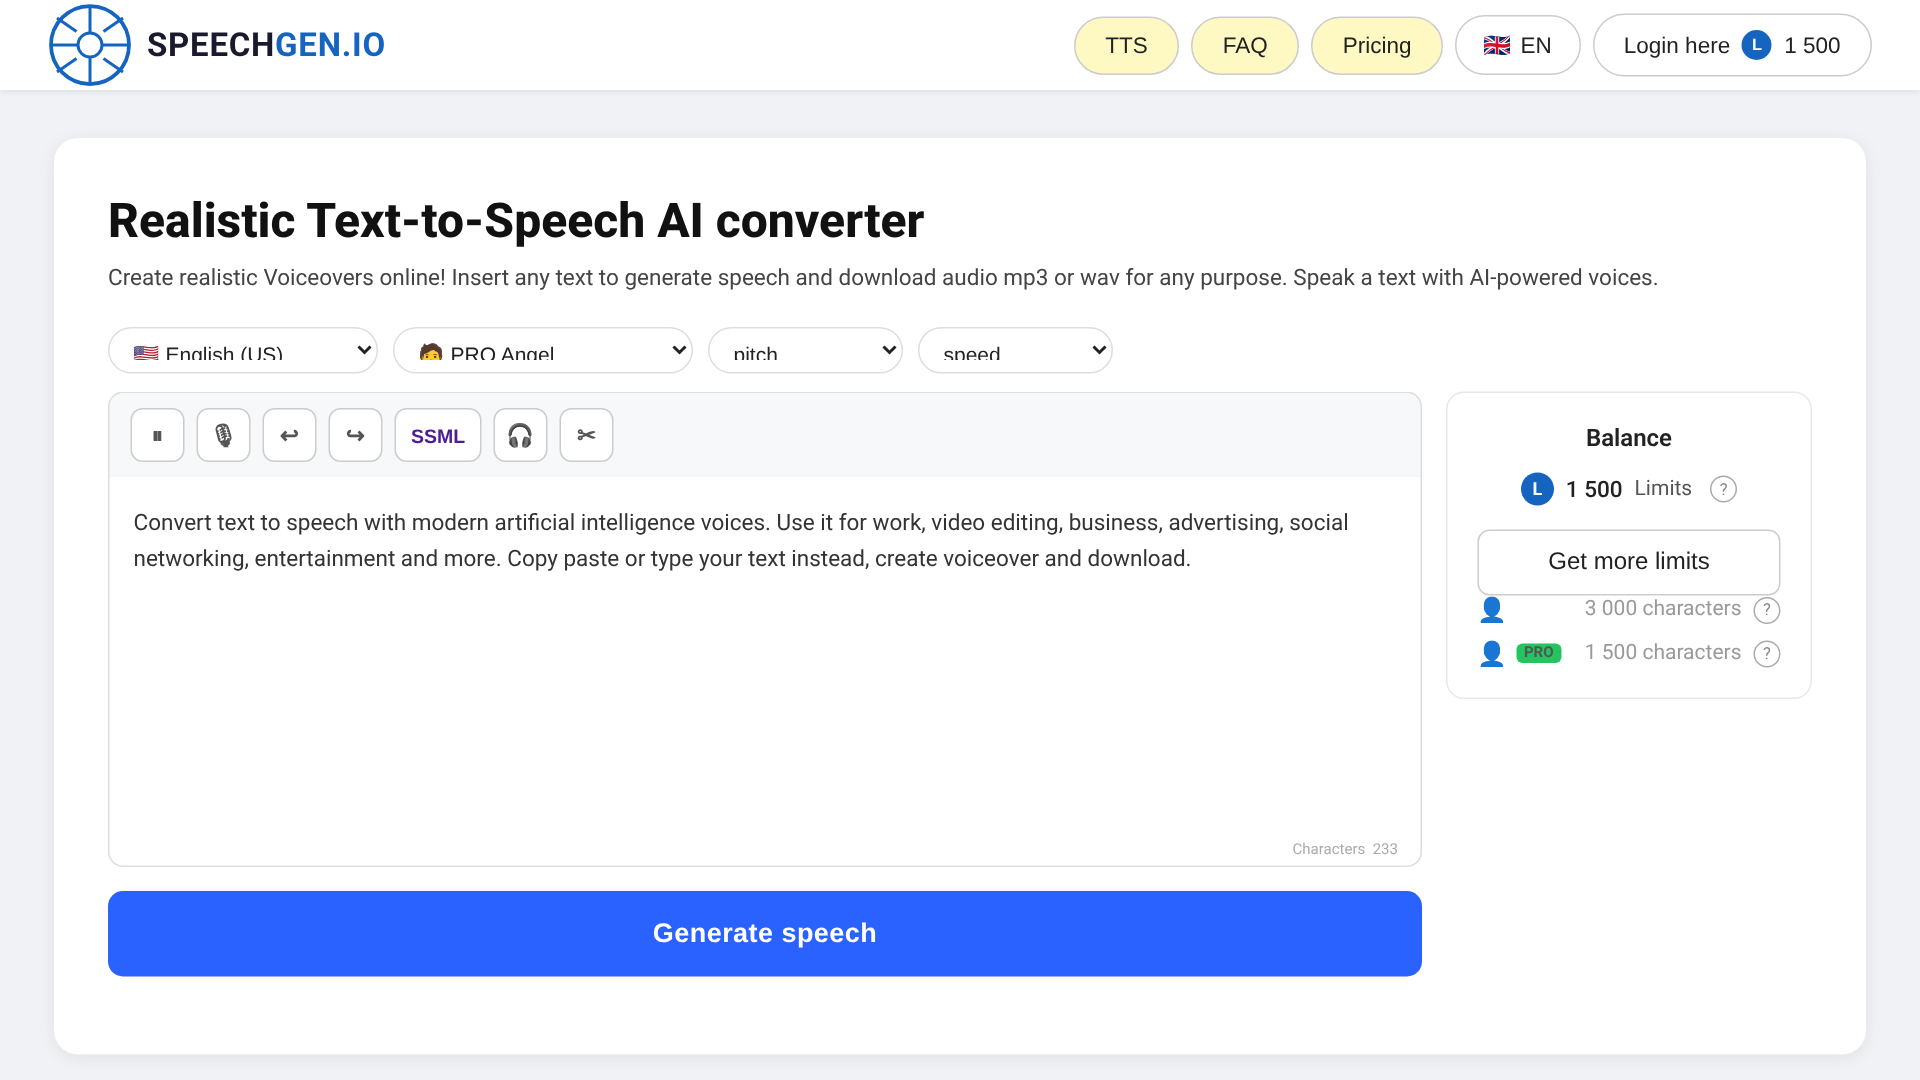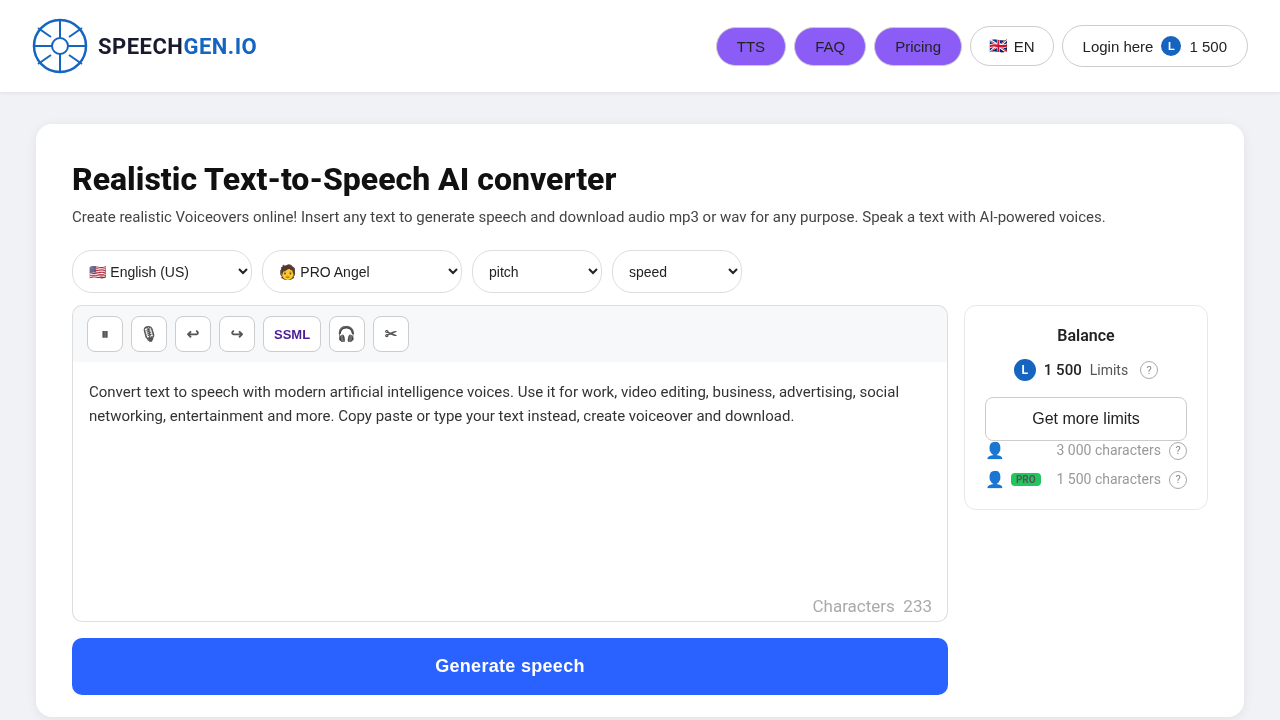--- a/index.html
+++ b/index.html
@@ -7,21 +7,21 @@
       font-family: -apple-system, BlinkMacSystemFont, 'Segoe UI', Roboto, sans-serif;
       background: #f0f2f5;
       min-height: 100vh;
     }
     header {
       background: #fff;
       display: flex;
       align-items: center;
       justify-content: space-between;
       padding: 0 32px;
-      height: 92px;
+      height: 60px;
       box-shadow: 0 1px 4px rgba(0,0,0,0.08);
     }
     .logo-area {
       display: flex;
       align-items: center;
       gap: 10px;
     }
     .logo-icon {
       width: 56px;
       height: 56px;
@@ -37,21 +37,21 @@
     }
     nav {
       display: flex;
       align-items: center;
       gap: 8px;
     }
     .nav-btn {
       padding: 10px 20px;
       border: 1.5px solid #ccc;
       border-radius: 24px;
-      background: #8b5cf6;
+      background: #fef9c3;
       font-size: 15px;
       cursor: pointer;
       color: #222;
       font-weight: 500;
     }
     .nav-lang {
       display: flex;
       align-items: center;
       gap: 6px;
       padding: 10px 18px;
@@ -88,21 +88,21 @@
       font-weight: 700;
     }
     main {
       max-width: 1240px;
       margin: 32px auto;
       padding: 0 16px;
     }
     .main-card {
       background: #fff;
       border-radius: 16px;
-      padding: 36px 36px 22px 36px;
+      padding: 36px 36px 52px 36px;
       box-shadow: 0 2px 12px rgba(0,0,0,0.07);
     }
     .page-title {
       font-size: 32px;
       font-weight: 800;
       color: #111;
       margin-bottom: 10px;
     }
     .page-subtitle {
       font-size: 15px;
@@ -117,21 +117,21 @@
     }
     .controls-row select {
       border: 1.5px solid #ddd;
       border-radius: 20px;
       padding: 8px 32px 8px 12px;
       font-size: 14px;
       background: #fff;
       cursor: pointer;
       appearance: auto;
       color: #222;
-      height: 43px;
+      height: 31px;
     }
     .lang-select { min-width: 180px; }
     .voice-select { min-width: 200px; }
     .pitch-select { min-width: 130px; }
     .speed-select { min-width: 130px; }
 
     .editor-and-balance {
       display: flex;
       gap: 16px;
       align-items: flex-start;
@@ -184,21 +184,21 @@
       line-height: 1.6;
       color: #333;
       resize: none;
       font-family: inherit;
       outline: none;
     }
     .char-count {
       position: absolute;
       bottom: 10px;
       right: 16px;
-      font-size: 17px;
+      font-size: 10px;
       color: #aaa;
     }
     .bottom-row {
       display: flex;
       gap: 10px;
       margin-top: 12px;
     }
     .generate-btn {
       flex: 1;
       background: #2962ff;

